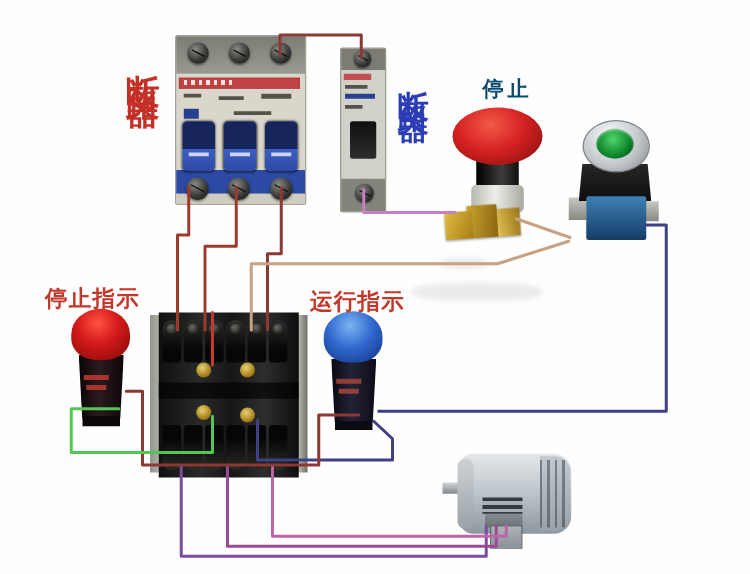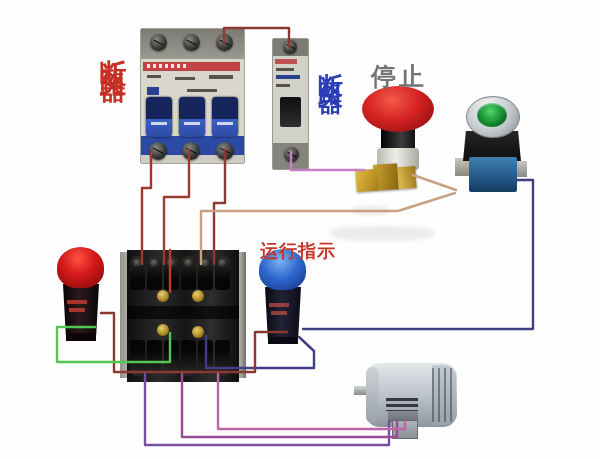--- a/index.html
+++ b/index.html
@@ -137,22 +137,23 @@
   
   #wires{position:absolute;left:0;top:0;width:600px;height:459px;z-index:40;pointer-events:none;}
 </style>
 </head>
 <body>
 
 <div id="stage">
 
   <div class="abs vlabel" style="left:100px;top:38px;font-size:27px;color:#c53026;">断路器</div>
   <div class="abs vlabel" style="left:318px;top:52px;font-size:25px;color:#2b3db5;">断路器</div>
-  <div class="abs hlabel" style="left:371px;top:60px;font-size:25px;color:#737373;letter-spacing:3px;">停止</div>
-  <div class="abs hlabel" style="left:248px;top:239px;font-size:18px;color:#c5372a;letter-spacing:1px;margin-left:12px;">运行指示</div>
+  <div class="abs hlabel" style="left:386px;top:60px;font-size:17px;color:#0c4a6e;letter-spacing:3px;">停止</div>
+  <div class="abs hlabel" style="left:36px;top:227px;font-size:18px;color:#c5372a;letter-spacing:1px;">停止指示</div>
+  <div class="abs hlabel" style="left:248px;top:229px;font-size:18px;color:#c5372a;letter-spacing:1px;">运行指示</div>
 
   <div class="abs smudge" style="left:330px;top:226px;width:104px;height:15px;"></div>
   <div class="abs smudge" style="left:352px;top:206px;width:38px;height:9px;"></div>
 
   <div id="breaker3" class="abs">
     <div class="topzone"></div>
     <div class="screw" style="position:absolute;left:9px;top:5px;width:17px;height:17px;"></div>
     <div class="screw" style="position:absolute;left:42px;top:5px;width:17px;height:17px;"></div>
     <div class="screw" style="position:absolute;left:75px;top:5px;width:17px;height:17px;"></div>
     <div class="redstrip">

